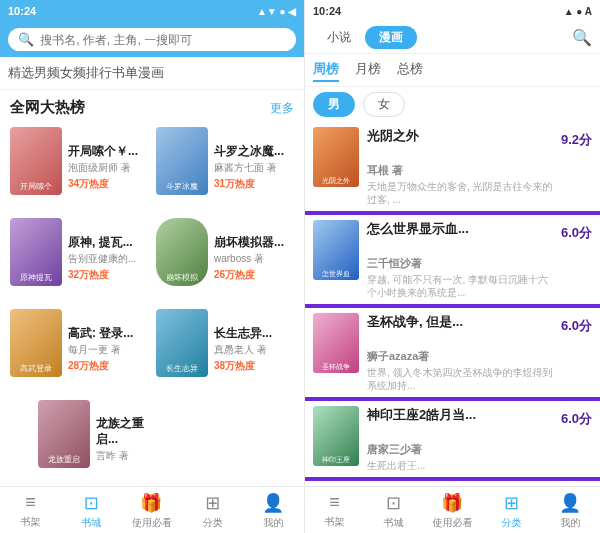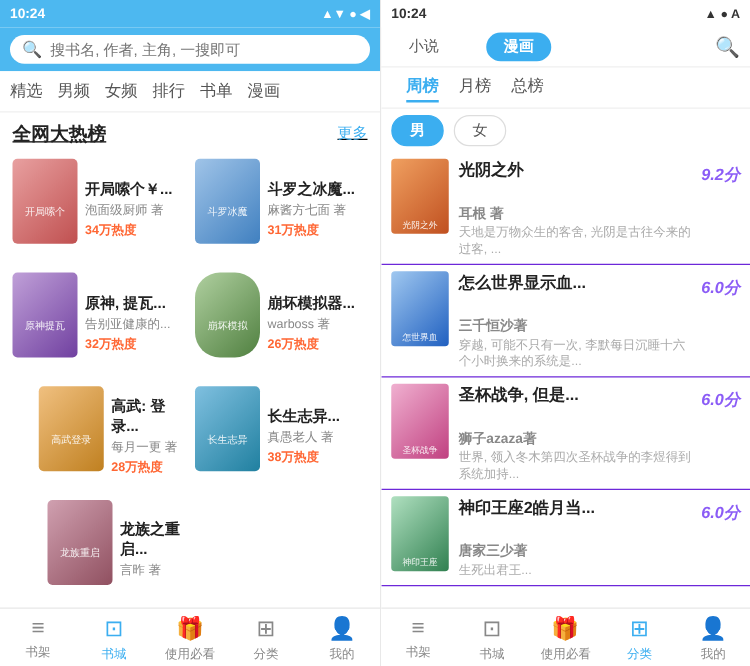--- a/index.html
+++ b/index.html
@@ -58,36 +58,35 @@
       color: #14532d;
       width: 100%;
       background: transparent;
     }
     .search-icon-svg { color: #aaa; font-size: 13px; }
 
     .nav-tabs {
       background: #fff;
       display: flex;
       padding: 5px 8px;
-      gap: 12px;
+      gap: 0;
       border-bottom: 1px solid #f0f0f0;
     }
     .nav-tab {
       font-size: 13px;
       color: #555;
       padding: 2px 0;
       cursor: pointer;
     }
 
     .section-header {
       display: flex;
-      align-items: flex-start;
+      align-items: flex-end;
       justify-content: space-between;
       padding: 8px 10px 5px;
-      text-decoration: underline;
     }
     .section-title {
       font-size: 15px;
       font-weight: 700;
       color: #222;
     }
     .more-btn {
       font-size: 12px;
       color: #3baef0;
       cursor: pointer;
@@ -160,27 +159,27 @@
       color: #888;
     }
     .bottom-nav-item.active { color: #3baef0; }
     .bottom-nav-icon { font-size: 18px; }
 
     
     .cover-1 { background: linear-gradient(135deg, #e8a0a0, #c05050); }
     .cover-2 { background: linear-gradient(135deg, #a0c4e8, #4080c0); }
     .cover-3 { background: linear-gradient(135deg, #c0a0d8, #7040a0); }
     .cover-4 { background: linear-gradient(135deg, #b0d0a0, #508040); border-radius: 20px; }
-    .cover-5 { background: linear-gradient(135deg, #f0c080, #c08020); margin-left: 21px; }
+    .cover-5 { background: linear-gradient(135deg, #f0c080, #c08020); }
     .cover-6 { background: linear-gradient(135deg, #80c0e0, #2080a0); }
     .cover-7 { background: linear-gradient(135deg, #d0a0b0, #905060); margin-left: 28px; }
 
     .cover-text {
       position: absolute;
-      bottom: 20px;
+      bottom: 3px;
       left: 2px;
       right: 2px;
       font-size: 8px;
       color: rgba(255,255,255,0.9);
       text-align: center;
       line-height: 1.2;
     }
 
     
     .right-panel {
@@ -200,21 +199,21 @@
       padding: 0 8px;
       font-size: 11px;
       color: #333;
       font-weight: 600;
     }
 
     .right-top-tabs {
       display: flex;
       align-items: center;
       padding: 4px 8px;
-      gap: 24px;
+      gap: 0;
       border-bottom: 1px solid #f0f0f0;
     }
     .type-tab {
       padding: 3px 14px;
       border-radius: 14px;
       font-size: 12px;
       cursor: pointer;
       color: #555;
     }
     .type-tab.active {
@@ -258,21 +257,20 @@
     .period-tab {
       font-size: 13px;
       color: #555;
       cursor: pointer;
       padding: 2px 0;
     }
     .period-tab.active {
       color: #3baef0;
       font-weight: 700;
       border-bottom: 2px solid #3baef0;
-      margin-left: 12px;
     }
 
     .gender-tabs {
       display: flex;
       padding: 5px 8px;
       gap: 8px;
     }
     .gender-tab {
       padding: 3px 14px;
       border-radius: 14px;
@@ -291,21 +289,21 @@
     .rank-list {
       flex: 1;
       overflow: hidden;
       display: flex;
       flex-direction: column;
     }
     .rank-book-item {
       display: flex;
       gap: 8px;
       padding: 5px 8px;
-      border-bottom: 1px solid #6d28d9;
+      border-bottom: 4px solid #6d28d9;
       cursor: pointer;
     }
     .rank-cover {
       width: 46px;
       height: 60px;
       border-radius: 3px;
       flex-shrink: 0;
       position: relative;
       overflow: hidden;
     }
@@ -332,25 +330,24 @@
       margin-top: 2px;
       line-height: 1.3;
       overflow: hidden;
       display: -webkit-box;
       -webkit-line-clamp: 2;
       -webkit-box-orient: vertical;
     }
     .rank-score {
       font-size: 13px;
       font-weight: 700;
-      color: #8b5cf6;
+      color: #4c1d95;
       align-self: flex-start;
       padding-top: 4px;
       flex-shrink: 0;
-      font-style: italic;
     }
 
     .right-bottom-nav {
       display: flex;
       border-top: 1px solid #e8e8e8;
       background: #fff;
       padding: 5px 0 3px;
     }
     .right-bottom-nav-item {
       flex: 1;

